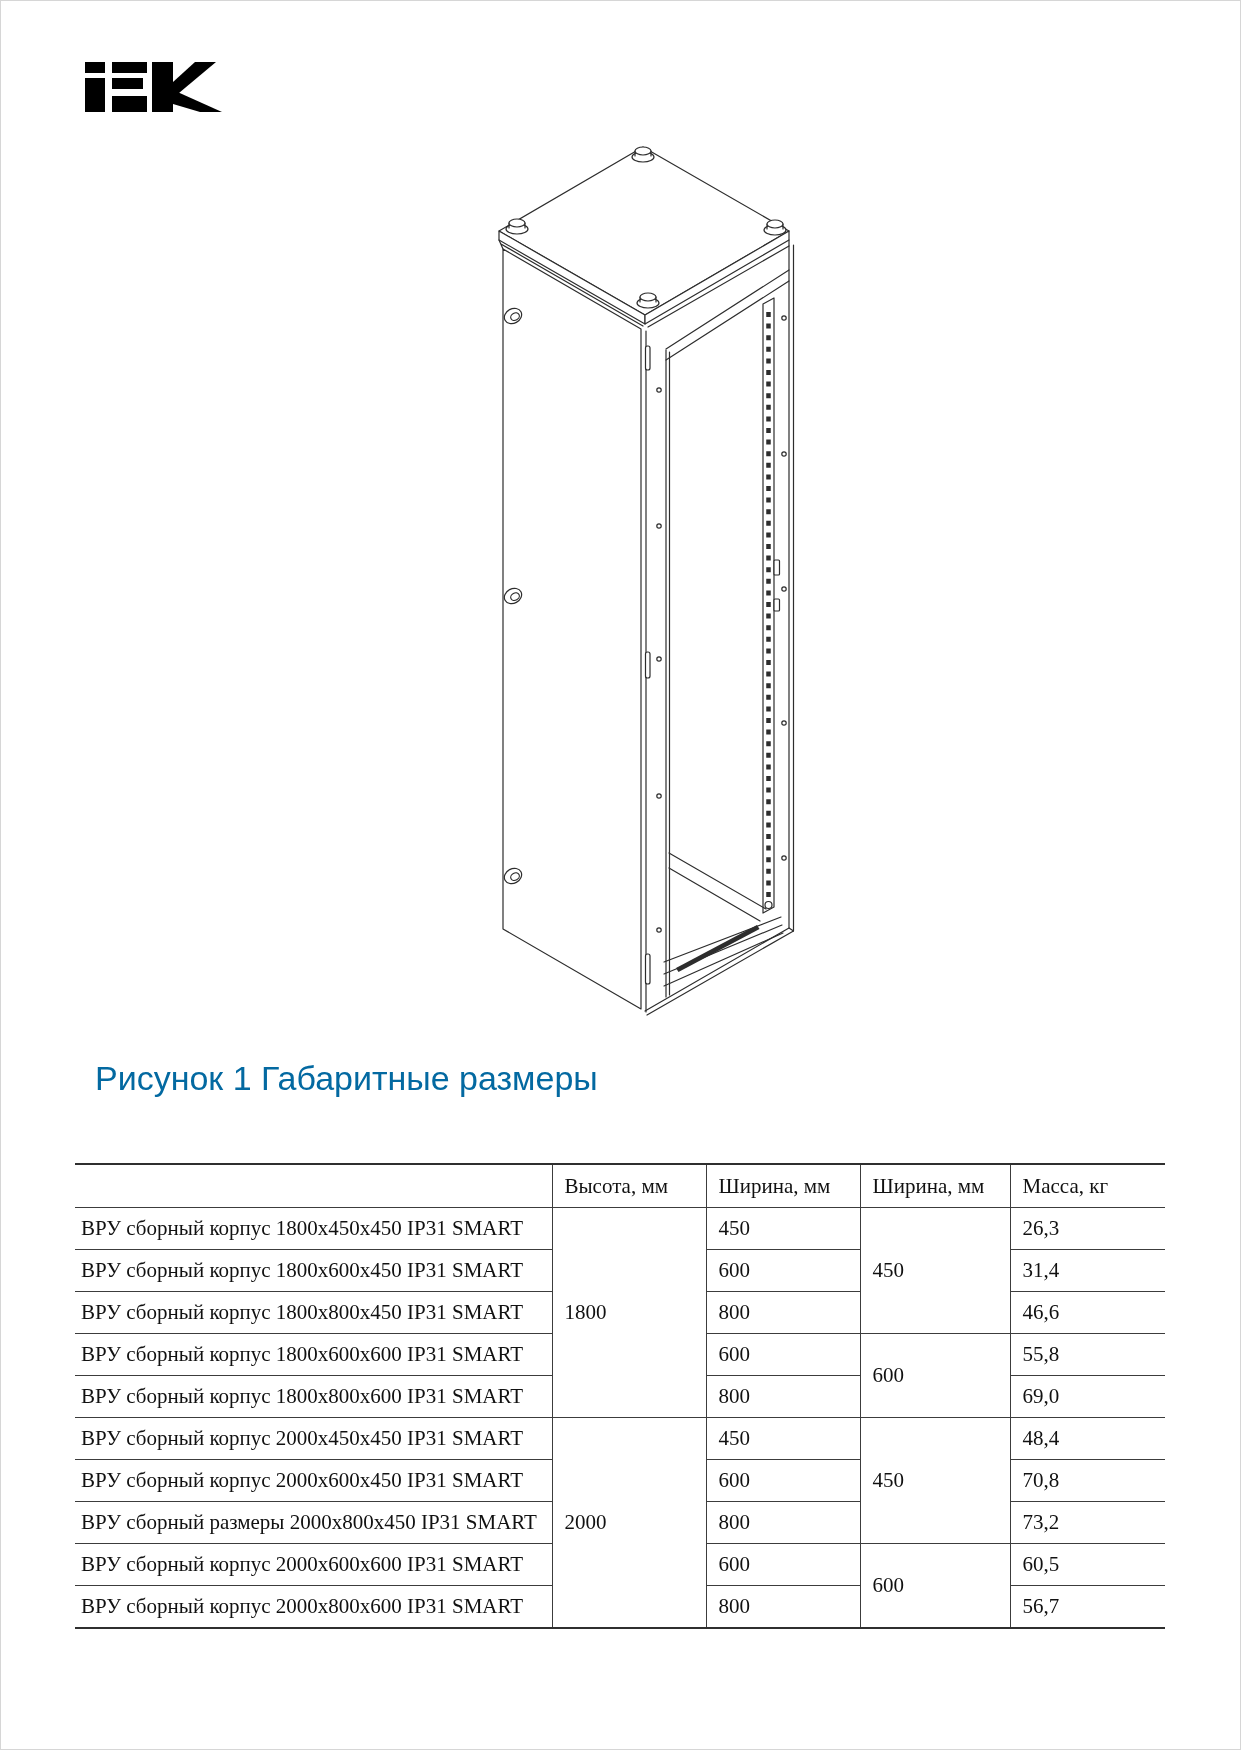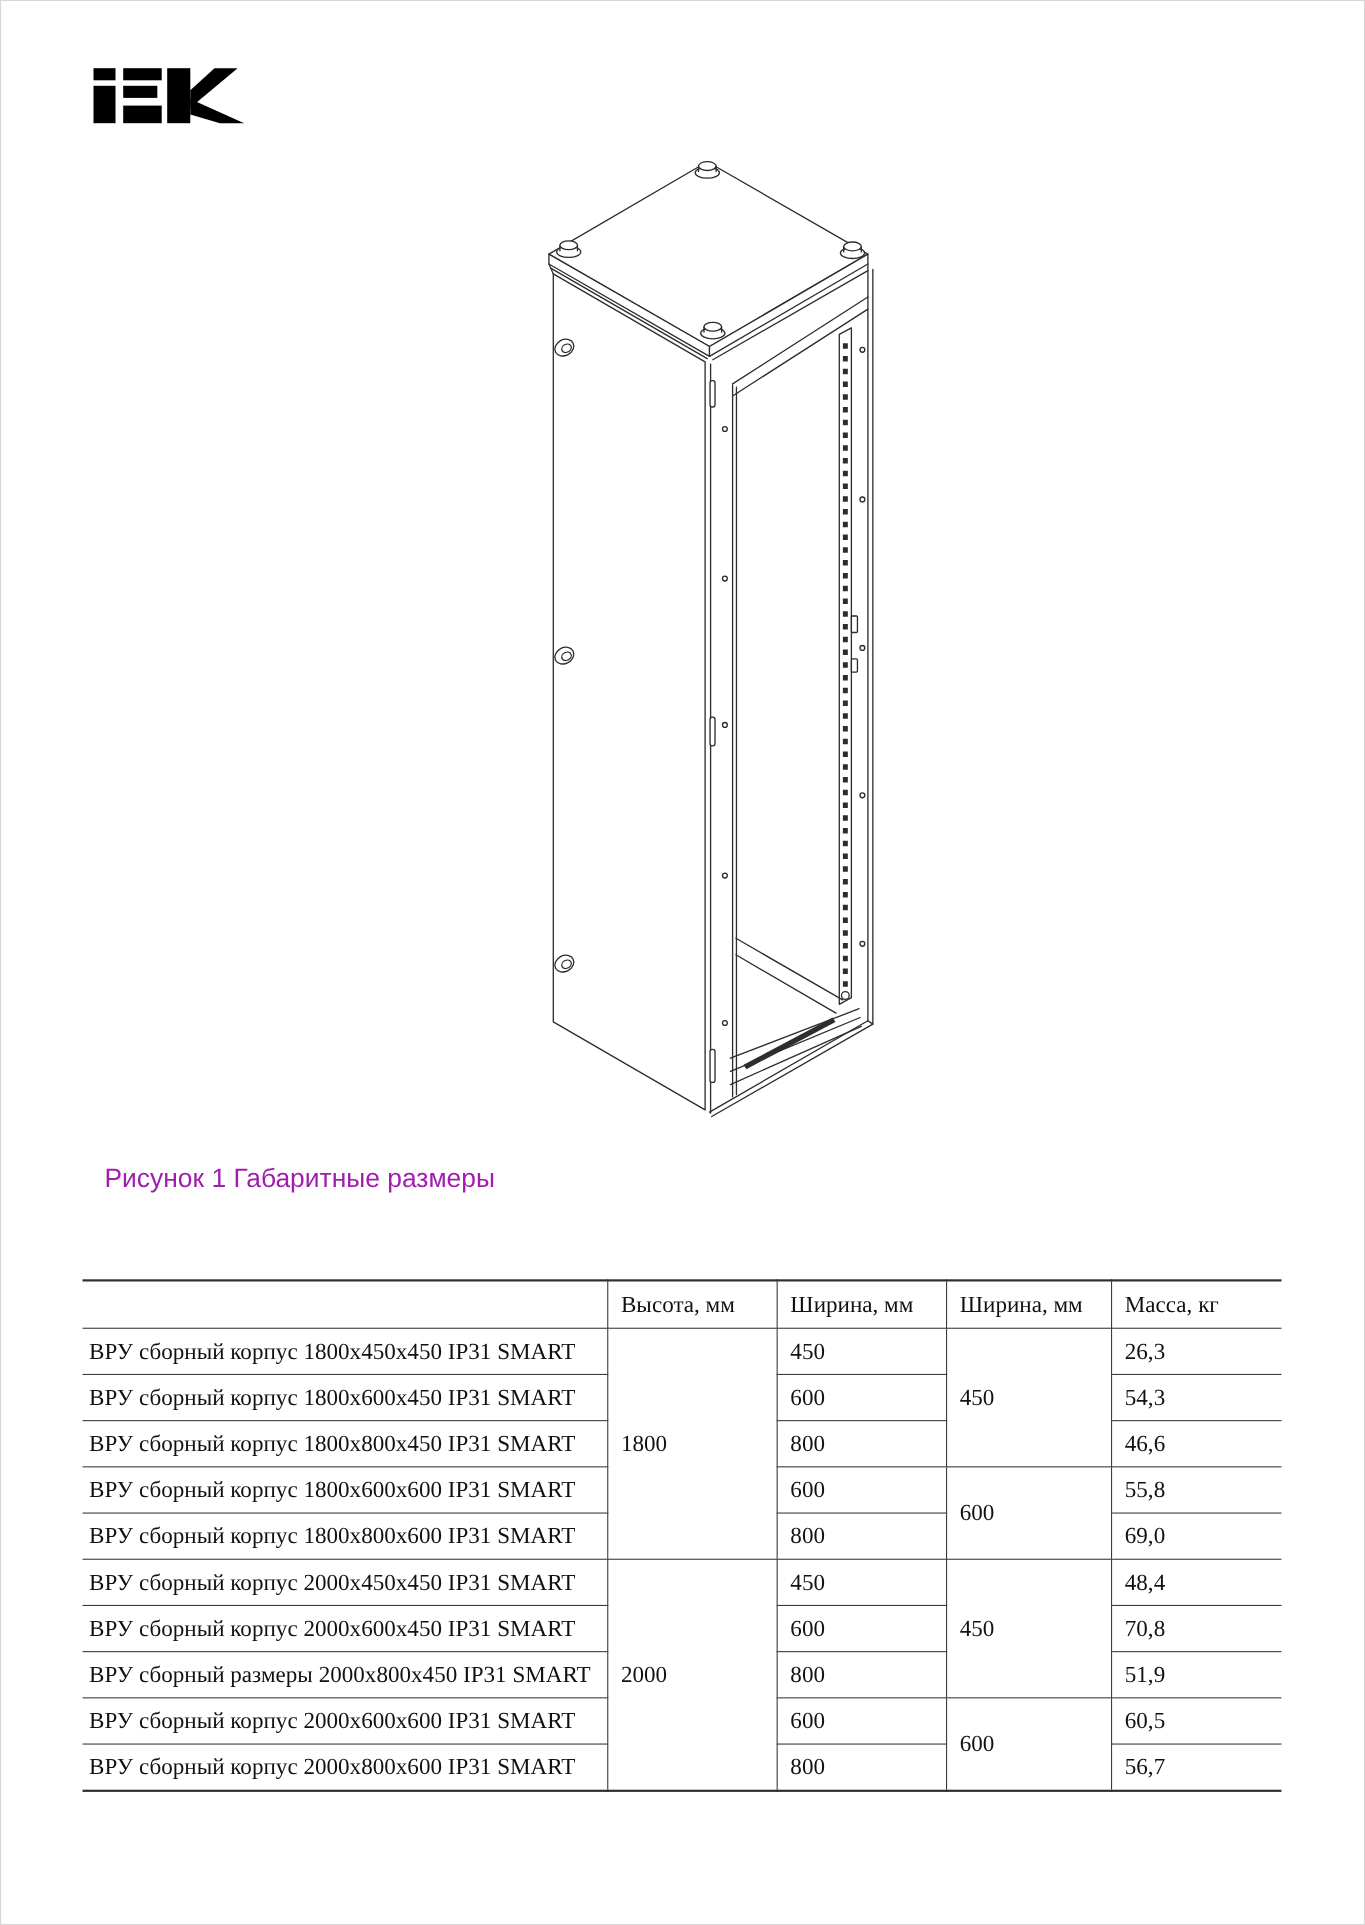--- a/index.html
+++ b/index.html
@@ -5,21 +5,21 @@
   html,body{margin:0;padding:0;}
   body{
     width:1241px;height:1750px;position:relative;background:#ffffff;
     font-family:"Liberation Sans", sans-serif;color:#111;
     box-shadow: inset 0 0 0 1px #d6d6d6;
     overflow:hidden;
   }
   .logo-svg{position:absolute;left:70px;top:50px;width:200px;height:90px;}
   .drawing-svg{position:absolute;left:470px;top:120px;width:350px;height:920px;}
   .figure-caption{
-    position:absolute;left:95px;top:1058px;font-size:24px;line-height:1.2;color:#a21caf;
+    position:absolute;left:95px;top:1058px;font-size:34px;line-height:1.2;color:#0369a1;
   }
   table.dims{
     position:absolute;left:75px;top:1163px;width:1090px;
     border-collapse:collapse;table-layout:fixed;
     font-size:21px;color:#111;
     border-top:2px solid #2f2f2f;border-bottom:2px solid #2f2f2f;font-family:Liberation Serif, serif;
   }
   table.dims th, table.dims td{
     border:1px solid #3c3c3c;
     font-weight:normal;text-align:left;vertical-align:middle;
@@ -148,21 +148,21 @@
     <tr>
       <td>ВРУ сборный корпус 1800х450х450 IP31 SMART</td>
       <td rowspan="5">1800</td>
       <td>450</td>
       <td rowspan="3">450</td>
       <td>26,3</td>
     </tr>
     <tr>
       <td>ВРУ сборный корпус 1800х600х450 IP31 SMART</td>
       <td>600</td>
-      <td>54,3</td>
+      <td>31,4</td>
     </tr>
     <tr>
       <td>ВРУ сборный корпус 1800х800х450 IP31 SMART</td>
       <td>800</td>
       <td>46,6</td>
     </tr>
     <tr>
       <td>ВРУ сборный корпус 1800х600х600 IP31 SMART</td>
       <td>600</td>
       <td rowspan="2">600</td>
@@ -181,21 +181,21 @@
       <td>48,4</td>
     </tr>
     <tr>
       <td>ВРУ сборный корпус 2000х600х450 IP31 SMART</td>
       <td>600</td>
       <td>70,8</td>
     </tr>
     <tr>
       <td>ВРУ сборный размеры 2000х800х450 IP31 SMART</td>
       <td>800</td>
-      <td>51,9</td>
+      <td>73,2</td>
     </tr>
     <tr>
       <td>ВРУ сборный корпус 2000х600х600 IP31 SMART</td>
       <td>600</td>
       <td rowspan="2">600</td>
       <td>60,5</td>
     </tr>
     <tr>
       <td>ВРУ сборный корпус 2000х800х600 IP31 SMART</td>
       <td>800</td>

